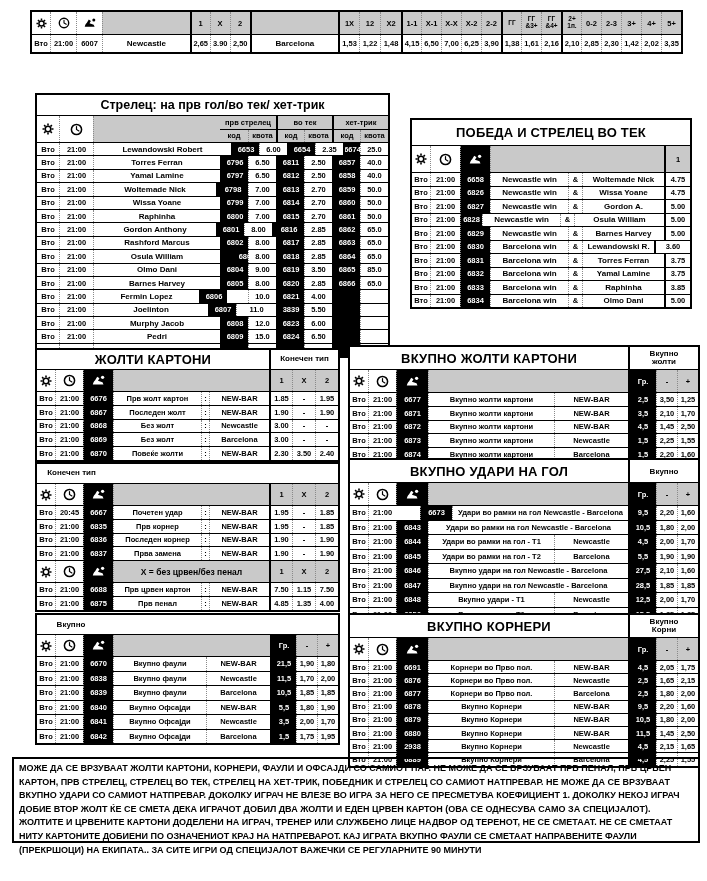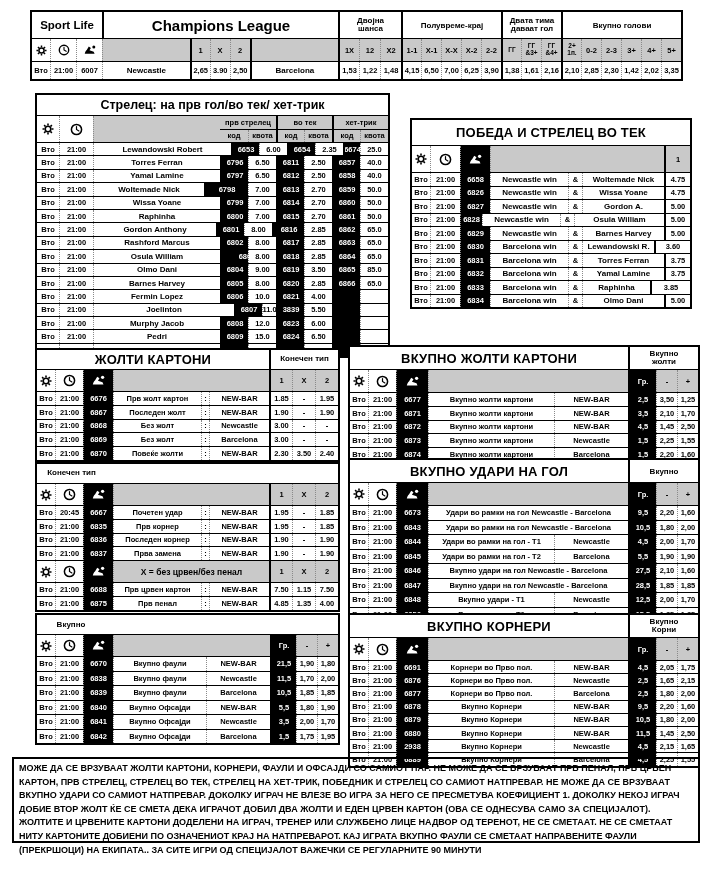--- a/index.html
+++ b/index.html
@@ -43,28 +43,20 @@
   </symbol>
   <symbol id="i-boot" viewBox="0 0 24 24">
     <circle cx="19.6" cy="6.2" r="3" fill="currentColor"></circle>
     <path d="M1.5 19.5c.3-2 1.5-6.2 4.3-8.1L9.6 5l4.2 3-2.8 4.6 8.4 2.7 1.8 4.2z" fill="currentColor"></path>
   </symbol>
 </svg>
 
 <div class="sheet">
 
   <div class="tbl" style="left:30px;top:10px;width:653px;">
-    <div class="row" style="height:26px;">
-      <div class="cell brand" style="width:70px;">Sport Life</div>
-      <div class="cell league sep fx">Champions League</div>
-      <div class="cell sep wrap" style="width:63px;font-size:8px;padding:0 12px;">Двојна шанса</div>
-      <div class="cell sep" style="width:100px;font-size:8px;">Полувреме-крај</div>
-      <div class="cell sep wrap" style="width:60px;font-size:8px;padding:0 4px;">Двата тима даваат гол</div>
-      <div class="cell sep" style="width:120px;font-size:8px;">Вкупно голови</div>
-    </div>
     <div class="row" style="height:22px;">
       <div class="cell" style="width:18px;">
           <span class="ic">
             <svg width="11" height="11">
               <use href="#i-gear"></use>
             </svg>
           </span>
         </div>
       <div class="cell" style="width:26px;">
           <span class="ic">
@@ -197,21 +189,21 @@
         <div class="cell k sep" style="width:28px;">6797</div>
         <div class="cell" style="width:28px;">6.50</div>
         <div class="cell k sep" style="width:28px;">6812</div>
         <div class="cell" style="width:28px;">2.50</div>
         <div class="cell k sep" style="width:28px;">6858</div>
         <div class="cell" style="width:28px;">40.0</div>
       </div><div class="row" style="height:12.4px;">
         <div class="cell" style="width:22px;">Вто</div>
         <div class="cell" style="width:34px;">21:00</div>
         <div class="cell fx" style="font-size:8px;">Woltemade Nick</div>
-        <div class="cell k sep" style="width:44px;">6798</div>
+        <div class="cell k sep" style="width:32px;">6798</div>
         <div class="cell" style="width:28px;">7.00</div>
         <div class="cell k sep" style="width:28px;">6813</div>
         <div class="cell" style="width:28px;">2.70</div>
         <div class="cell k sep" style="width:28px;">6859</div>
         <div class="cell" style="width:28px;">50.0</div>
       </div><div class="row" style="height:12.4px;">
         <div class="cell" style="width:22px;">Вто</div>
         <div class="cell" style="width:34px;">21:00</div>
         <div class="cell fx" style="font-size:8px;">Wissa Yoane</div>
         <div class="cell k sep" style="width:28px;">6799</div>
@@ -278,31 +270,31 @@
         <div class="cell" style="width:28px;">8.00</div>
         <div class="cell k sep" style="width:28px;">6820</div>
         <div class="cell" style="width:28px;">2.85</div>
         <div class="cell k sep" style="width:28px;">6866</div>
         <div class="cell" style="width:28px;">65.0</div>
       </div><div class="row" style="height:12.4px;">
         <div class="cell" style="width:22px;">Вто</div>
         <div class="cell" style="width:34px;">21:00</div>
         <div class="cell fx" style="font-size:8px;">Fermin Lopez</div>
         <div class="cell k sep" style="width:28px;">6806</div>
-        <div class="cell" style="width:28px;">10.0</div>
+        <div class="cell" style="width:28px;margin-left:21px;">10.0</div>
         <div class="cell k sep" style="width:28px;">6821</div>
         <div class="cell" style="width:28px;">4.00</div>
         <div class="cell k sep" style="width:28px;"></div>
         <div class="cell" style="width:28px;"></div>
       </div><div class="row" style="height:12.4px;">
         <div class="cell" style="width:22px;">Вто</div>
         <div class="cell" style="width:34px;">21:00</div>
         <div class="cell fx" style="font-size:8px;">Joelinton</div>
         <div class="cell k sep" style="width:28px;">6807</div>
-        <div class="cell" style="width:14px;">11.0</div>
+        <div class="cell" style="width:40px;">11.0</div>
         <div class="cell k sep" style="width:28px;">3839</div>
         <div class="cell" style="width:28px;">5.50</div>
         <div class="cell k sep" style="width:28px;"></div>
         <div class="cell" style="width:28px;"></div>
       </div><div class="row" style="height:12.4px;">
         <div class="cell" style="width:22px;">Вто</div>
         <div class="cell" style="width:34px;">21:00</div>
         <div class="cell fx" style="font-size:8px;">Murphy Jacob</div>
         <div class="cell k sep" style="width:28px;">6808</div>
         <div class="cell" style="width:28px;">12.0</div>
@@ -428,21 +420,21 @@
         <div class="cell" style="width:14px;">&amp;</div>
         <div class="cell fx" style="font-size:8px;">Yamal Lamine</div>
         <div class="cell sep" style="width:26px;">3.75</div>
       </div><div class="row" style="height:12.5px;">
         <div class="cell" style="width:18px;">Вто</div>
         <div class="cell" style="width:30px;">21:00</div>
         <div class="cell k" style="width:30px;">6833</div>
         <div class="cell" style="width:78px;font-size:8px;">Barcelona win</div>
         <div class="cell" style="width:14px;">&amp;</div>
         <div class="cell fx" style="font-size:8px;">Raphinha</div>
-        <div class="cell sep" style="width:40px;">3.85</div>
+        <div class="cell sep" style="width:26px;">3.85</div>
       </div><div class="row" style="height:12.5px;">
         <div class="cell" style="width:18px;">Вто</div>
         <div class="cell" style="width:30px;">21:00</div>
         <div class="cell k" style="width:30px;">6834</div>
         <div class="cell" style="width:78px;font-size:8px;">Barcelona win</div>
         <div class="cell" style="width:14px;">&amp;</div>
         <div class="cell fx" style="font-size:8px;">Olmo Dani</div>
         <div class="cell sep" style="width:26px;">5.00</div>
       </div></div>
   </div>
@@ -772,21 +764,21 @@
       <div class="cell g fx"></div>
       <div class="cell k sep" style="width:28px;">Гр.</div>
       <div class="cell g" style="width:21px;">-</div>
       <div class="cell g" style="width:21px;">+</div>
     </div>
     <div style="display:contents;">
       
     <div class="row" style="height:13.5px;">
         <div class="cell" style="width:18px;">Вто</div>
         <div class="cell" style="width:28px;">21:00</div>
-        <div class="cell k" style="width:32px;">6673</div>
+        <div class="cell k" style="width:32px;margin-left:24px;">6673</div>
         <div class="cell fx">Удари во рамки на гол Newcastle - Barcelona</div>
 
         <div class="cell k sep" style="width:28px;">9,5</div>
         <div class="cell" style="width:21px;">2,20</div>
         <div class="cell" style="width:21px;">1,60</div>
       </div><div class="row" style="height:13.5px;">
         <div class="cell" style="width:18px;">Вто</div>
         <div class="cell" style="width:28px;">21:00</div>
         <div class="cell k" style="width:32px;">6843</div>
         <div class="cell fx">Удари во рамки на гол Newcastle - Barcelona</div>

